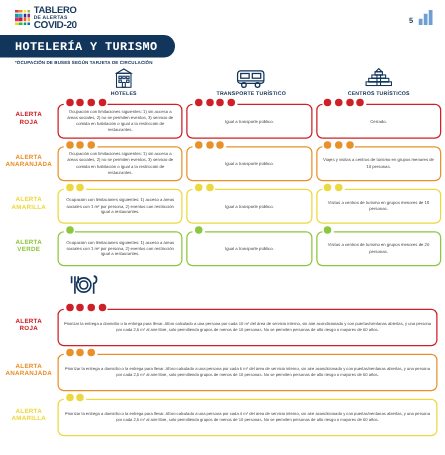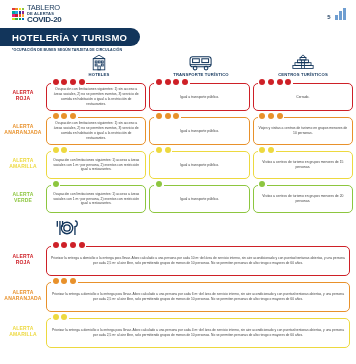--- a/index.html
+++ b/index.html
@@ -17,41 +17,41 @@
     display: flex; align-items: center;
   }
   .logo { display: flex; align-items: center; margin-left: 12px; }
   .logo-grid {
     display: grid; grid-template-columns: repeat(4, 2.6px);
     grid-template-rows: repeat(4, 2.6px); gap: 0.7px; margin-right: 2.5px;
   }
   .logo-grid i { display: block; width: 2.6px; height: 2.6px; }
   .logo-text { line-height: 1; }
   .logo-l1 {
-    font-size: 7.5px; font-weight: normal; color: #1b3a5c;
+    font-size: 7.5px; font-weight: bold; color: #1b3a5c;
     letter-spacing: -0.2px; display: block;
   }
   .logo-l2 {
     font-size: 4px; font-weight: bold; color: #1b3a5c;
     letter-spacing: 0.2px; display: block; margin-top: 0.3px;
   }
   .logo-l3 {
     font-size: 8px; font-weight: bold; color: #1b3a5c;
     letter-spacing: -0.3px; display: block; margin-top: 0.3px;
   }
   .topright {
     position: absolute; right: 10px; top: 8px;
     display: flex; align-items: flex-end; gap: 4px;
   }
   .tr-mark { font-size: 6px; font-weight: bold; color: #1b3a5c; }
   .bars { display: flex; align-items: flex-end; gap: 1.2px; height: 12px; }
   .bars span { width: 3px; background: #6f9ed1; display: block; }
 
   
-  .banner-wrap { position: relative; height: 18px; }
+  .banner-wrap { position: relative; height: 18px; font-family: Liberation Mono, monospace; }
   .banner {
     background: #12355b; color: #fff;
     height: 18px; width: 140px;
     border-top-right-radius: 9px; border-bottom-right-radius: 9px;
     display: flex; align-items: center; padding-left: 12px;
   }
   .banner-title {
     font-size: 9.5px; font-weight: bold; letter-spacing: 0.3px;
   }
   .subnote {

